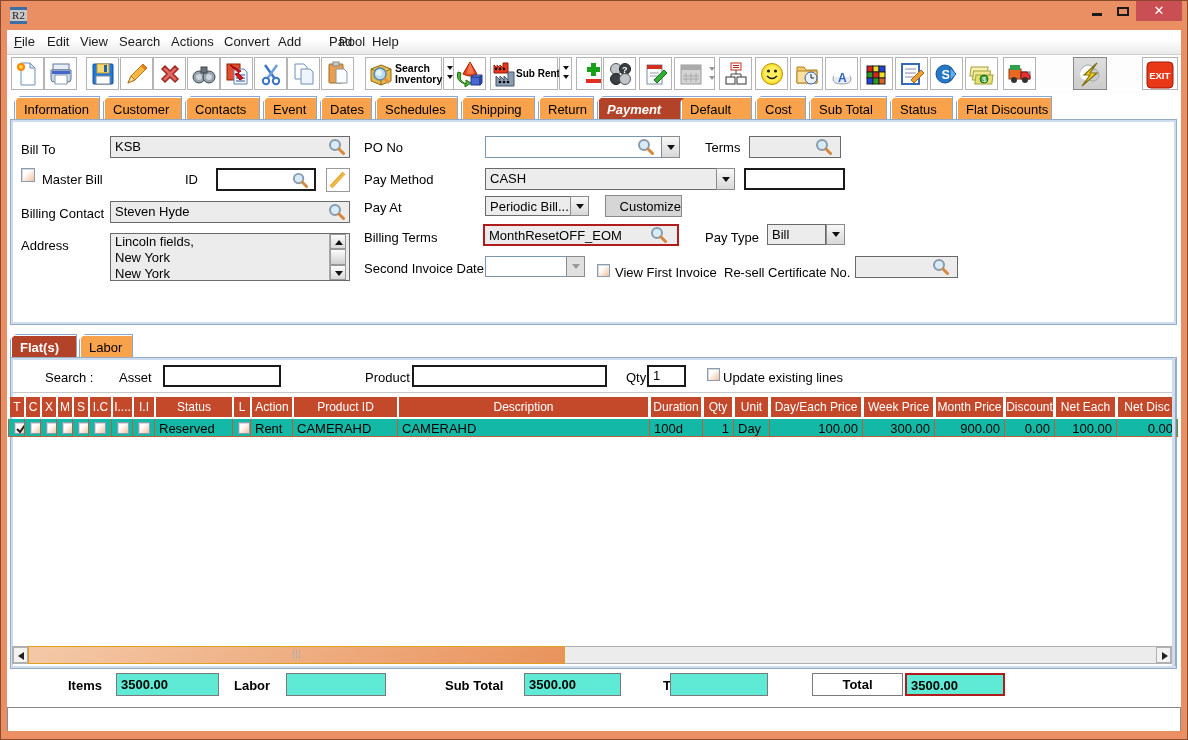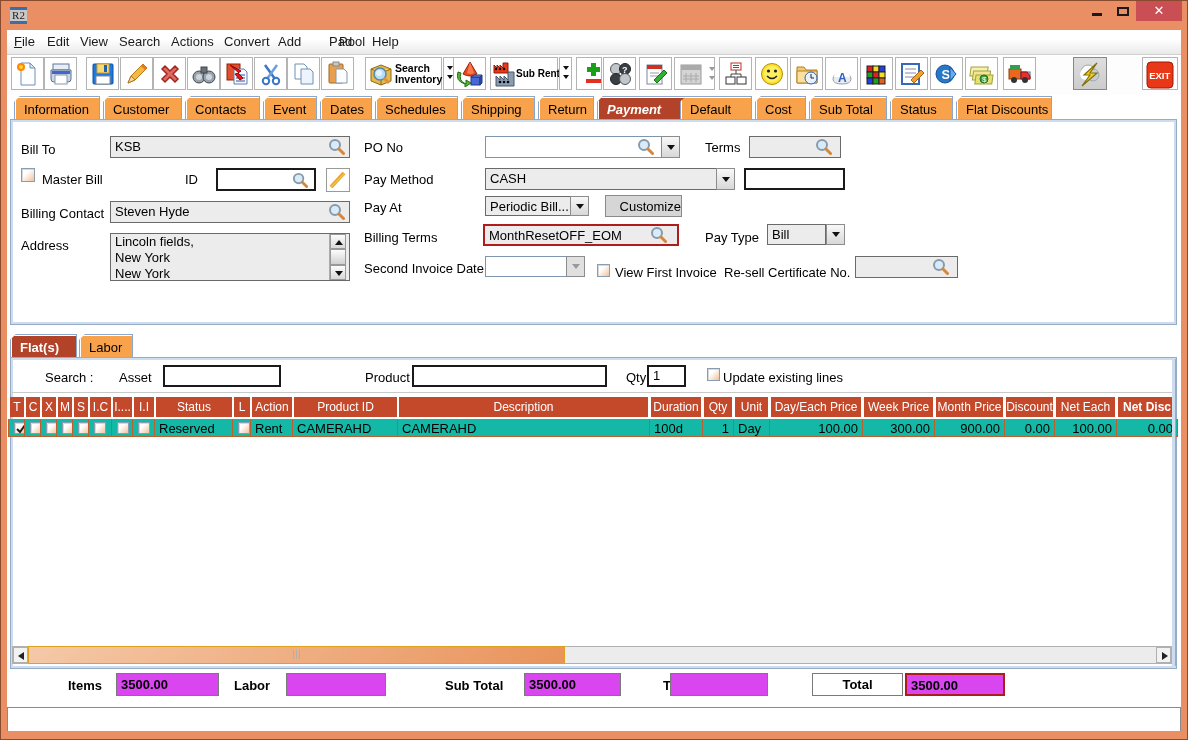--- a/index.html
+++ b/index.html
@@ -31,21 +31,21 @@
 .fldw { position:absolute; background:#fff; border:2px solid #1a1a1a; padding:1px 4px; }
 .mag { position:absolute; }
 .lbl { position:absolute; color:#000; }
 .cb { position:absolute; width:14px; height:14px; border:1px solid #8a9cb0; background:linear-gradient(135deg,#ffffff 35%,#f2c09c); box-shadow:inset 1px 1px 0 #d8d8d8; }
 .combo-btn { position:absolute; width:19px; background:linear-gradient(#f8f8f8,#d8d8d8); border:1px solid #8c8c8c; }
 .arr-dn { position:absolute; width:0; height:0; border-left:4px solid transparent; border-right:4px solid transparent; border-top:5px solid #111; }
 
 .th { position:absolute; background:#c4492b; color:#fff; text-align:center; height:20px; padding-top:3px; overflow:hidden; font-size:12px; white-space:nowrap; }
 .td { position:absolute; height:18px; padding-top:2px; overflow:hidden; background:#14b8a6; white-space:nowrap; }
 .totlbl { position:absolute; font-weight:bold; }
-.totbox { position:absolute; background:#d946ef; border:1px solid #7a7a7a; height:23px; padding:3px 4px; font-weight:bold; }
+.totbox { position:absolute; background:#5eead4; border:1px solid #7a7a7a; height:23px; padding:3px 4px; font-weight:bold; }
 </style>
 </head>
 <body>
 
 <div class="win-inner"></div>
 <div class="abs" style="left:0;top:0;width:1188px;height:740px;box-shadow:inset 0 0 0 1px #8a4a2e; pointer-events:none; z-index:99;"></div>
 
 <div class="titlebar">
   <div class="r2icon">R2</div>
   <div class="minbtn"></div>
@@ -469,21 +469,21 @@
     <div class="th" style="left:771px; top:397px; width:90px;">Day/Each Price</div>
     <div class="td" style="left:769px; top:419px; width:94px; text-align:right; border-bottom:1px solid #bc6030; border-left:1px solid #bc6030; border-right:1px solid #bc6030; padding-right:4px;">100.00</div>
     <div class="th" style="left:864px; top:397px; width:69px;">Week Price</div>
     <div class="td" style="left:862px; top:419px; width:73px; text-align:right; border-bottom:1px solid #bc6030; border-left:1px solid #bc6030; border-right:1px solid #bc6030; padding-right:4px;">300.00</div>
     <div class="th" style="left:936px; top:397px; width:67px;">Month Price</div>
     <div class="td" style="left:934px; top:419px; width:71px; text-align:right; border-bottom:1px solid #bc6030; border-left:1px solid #bc6030; border-right:1px solid #bc6030; padding-right:4px;">900.00</div>
     <div class="th" style="left:1006px; top:397px; width:47px;">Discount</div>
     <div class="td" style="left:1004px; top:419px; width:51px; text-align:right; border-bottom:1px solid #bc6030; border-left:1px solid #bc6030; border-right:1px solid #bc6030; padding-right:4px;">0.00</div>
     <div class="th" style="left:1056px; top:397px; width:59px;">Net Each</div>
     <div class="td" style="left:1054px; top:419px; width:63px; text-align:right; border-bottom:1px solid #bc6030; border-left:1px solid #bc6030; border-right:1px solid #bc6030; padding-right:4px;">100.00</div>
-    <div class="th" style="left:1118px; top:397px; width:58px;font-weight:bold;">Net Disc</div>
+    <div class="th" style="left:1118px; top:397px; width:58px;">Net Disc</div>
     <div class="td" style="left:1116px; top:419px; width:62px; text-align:right; border-bottom:1px solid #bc6030; border-left:1px solid #bc6030; border-right:1px solid #bc6030; padding-right:4px;">0.00</div>
   </div>
 
 <div class="abs" style="left:1172px; top:359px; width:4px; height:307px; background:#cddcef; border-right:1px solid #96abc4; z-index:5;"></div>
 
 <div class="abs" style="left:12px; top:646px; width:1160px; height:18px; background:#ececec; border:1px solid #b0b0b0;"></div>
 <div class="abs" style="left:13px; top:647px; width:15px; height:16px; background:#f2f2f2; border:1px solid #b0b0b0;">
     <div style="position:absolute; left:4px; top:4px; width:0; height:0; border-top:4px solid transparent; border-bottom:4px solid transparent; border-right:6px solid #222;"></div>
   </div>
 <div class="abs" style="left:1156px; top:647px; width:15px; height:16px; background:#f2f2f2; border:1px solid #b0b0b0;">

